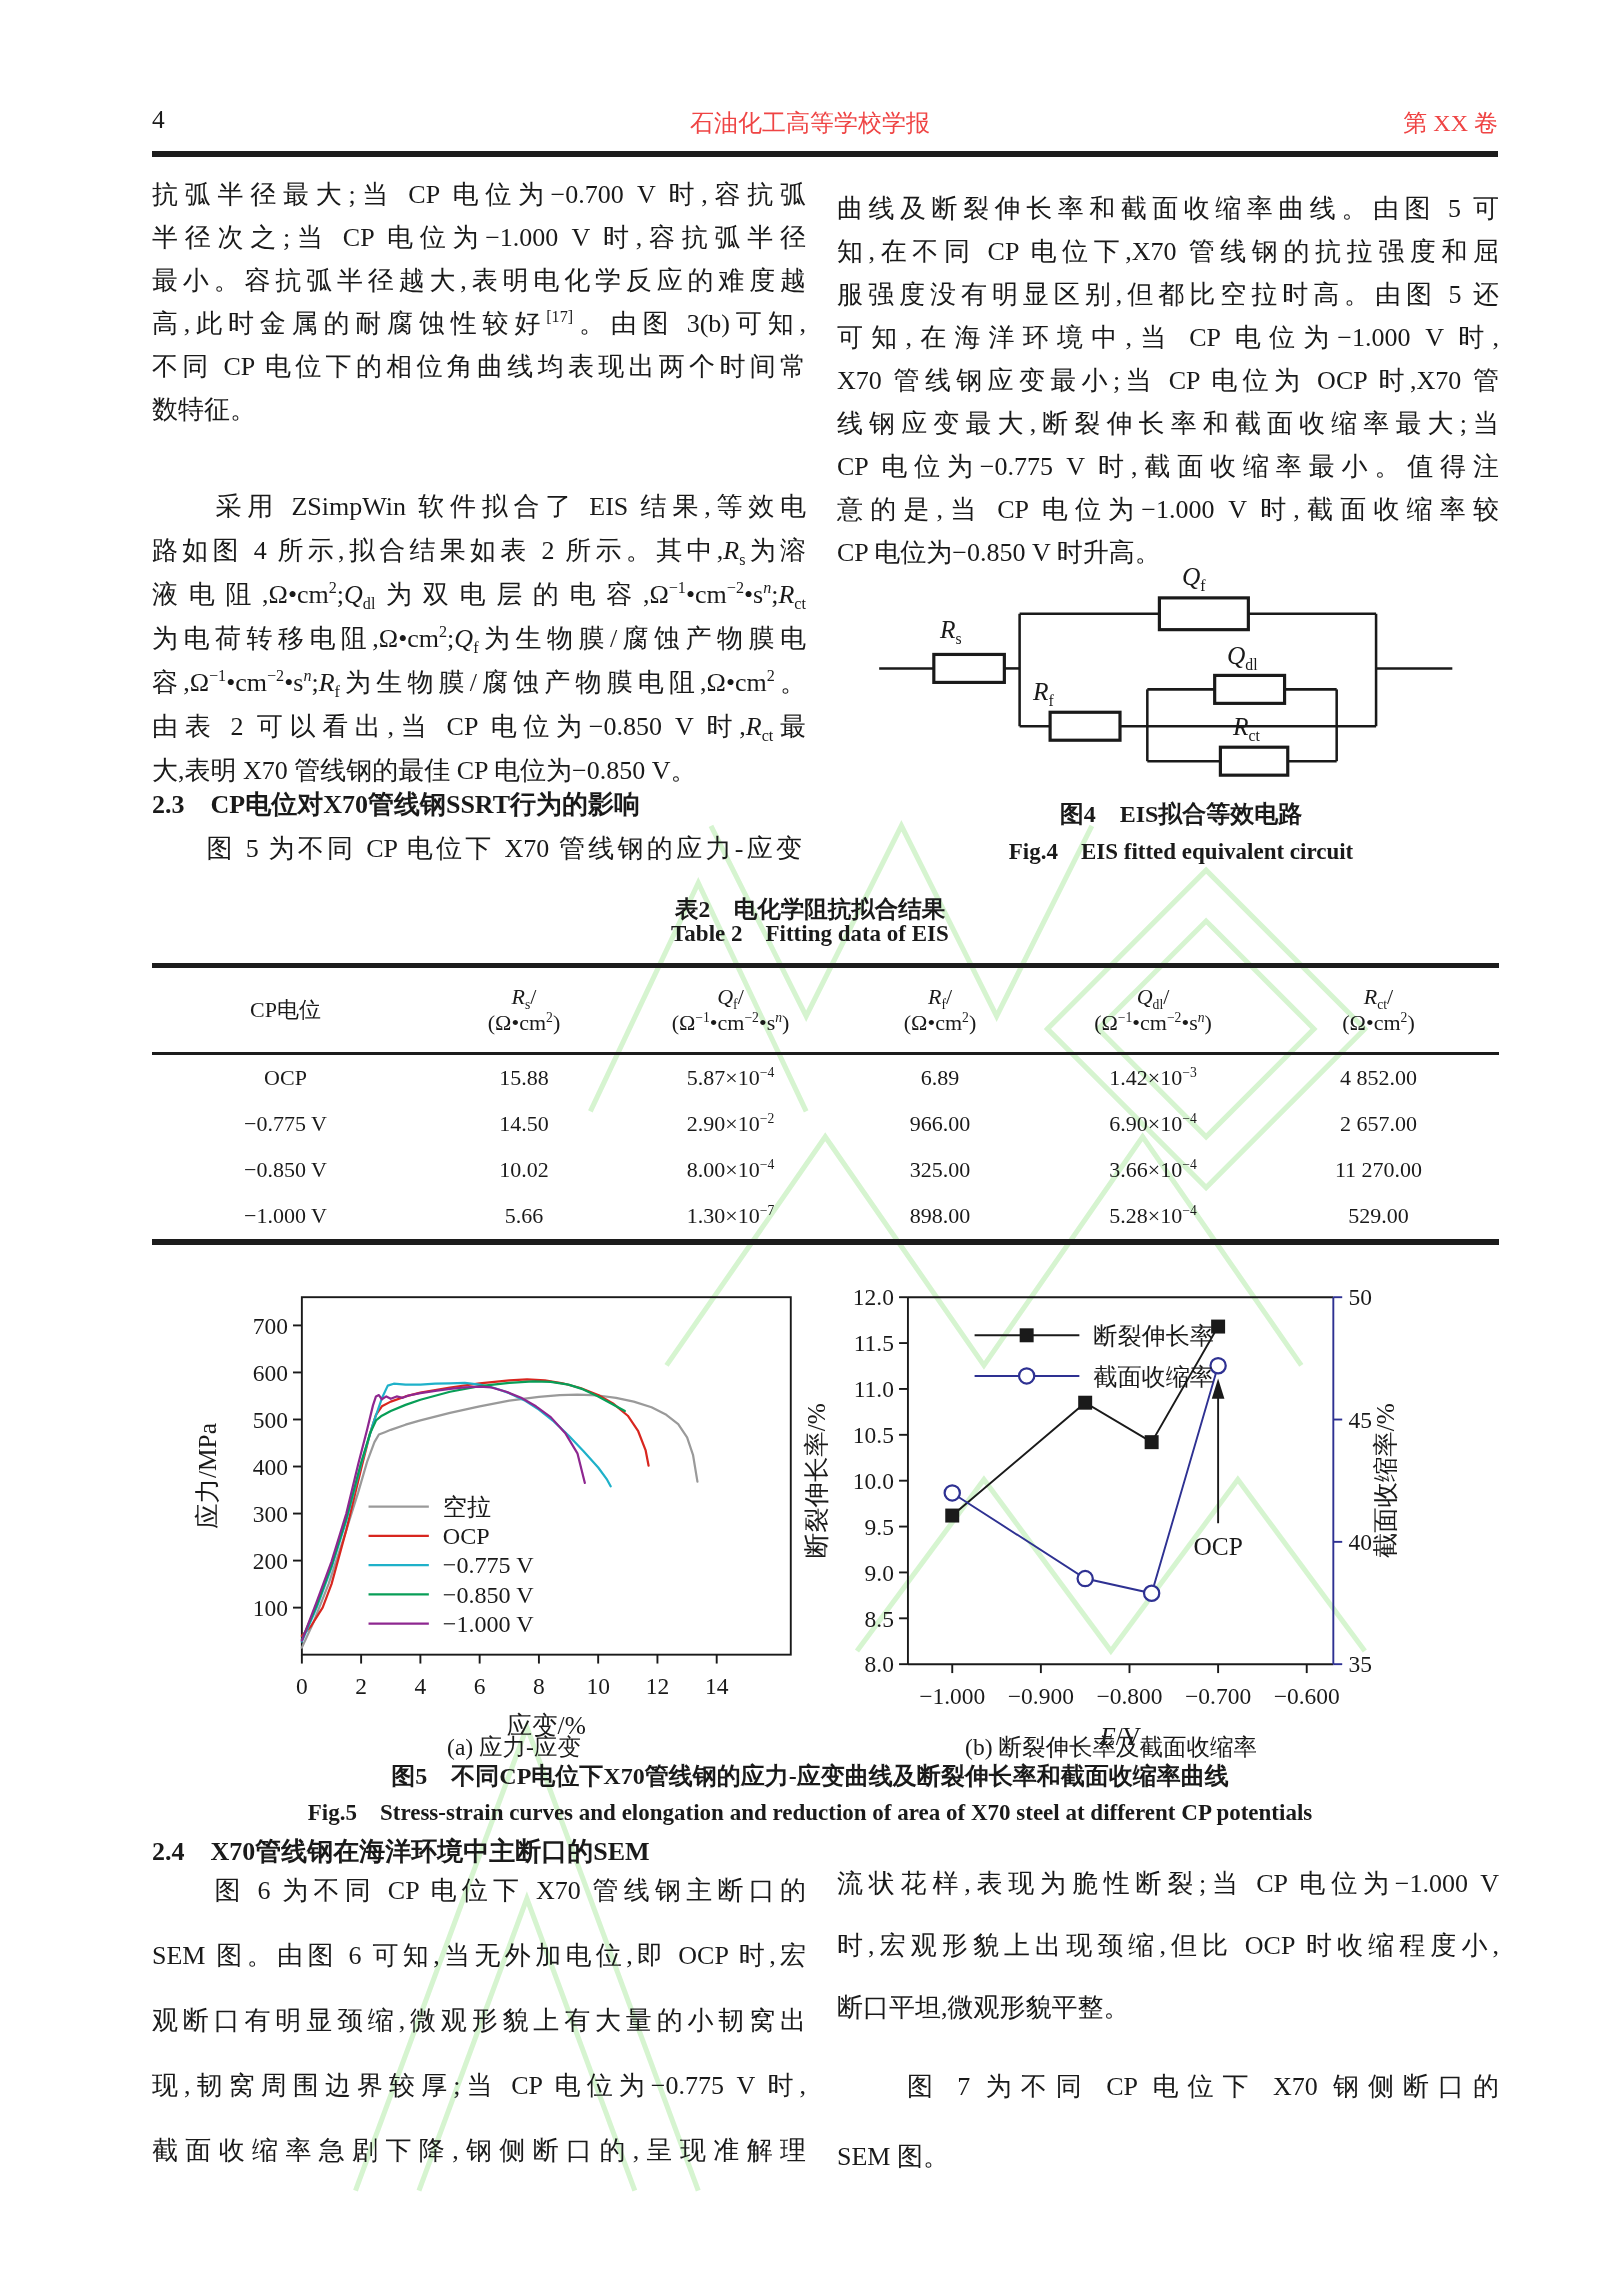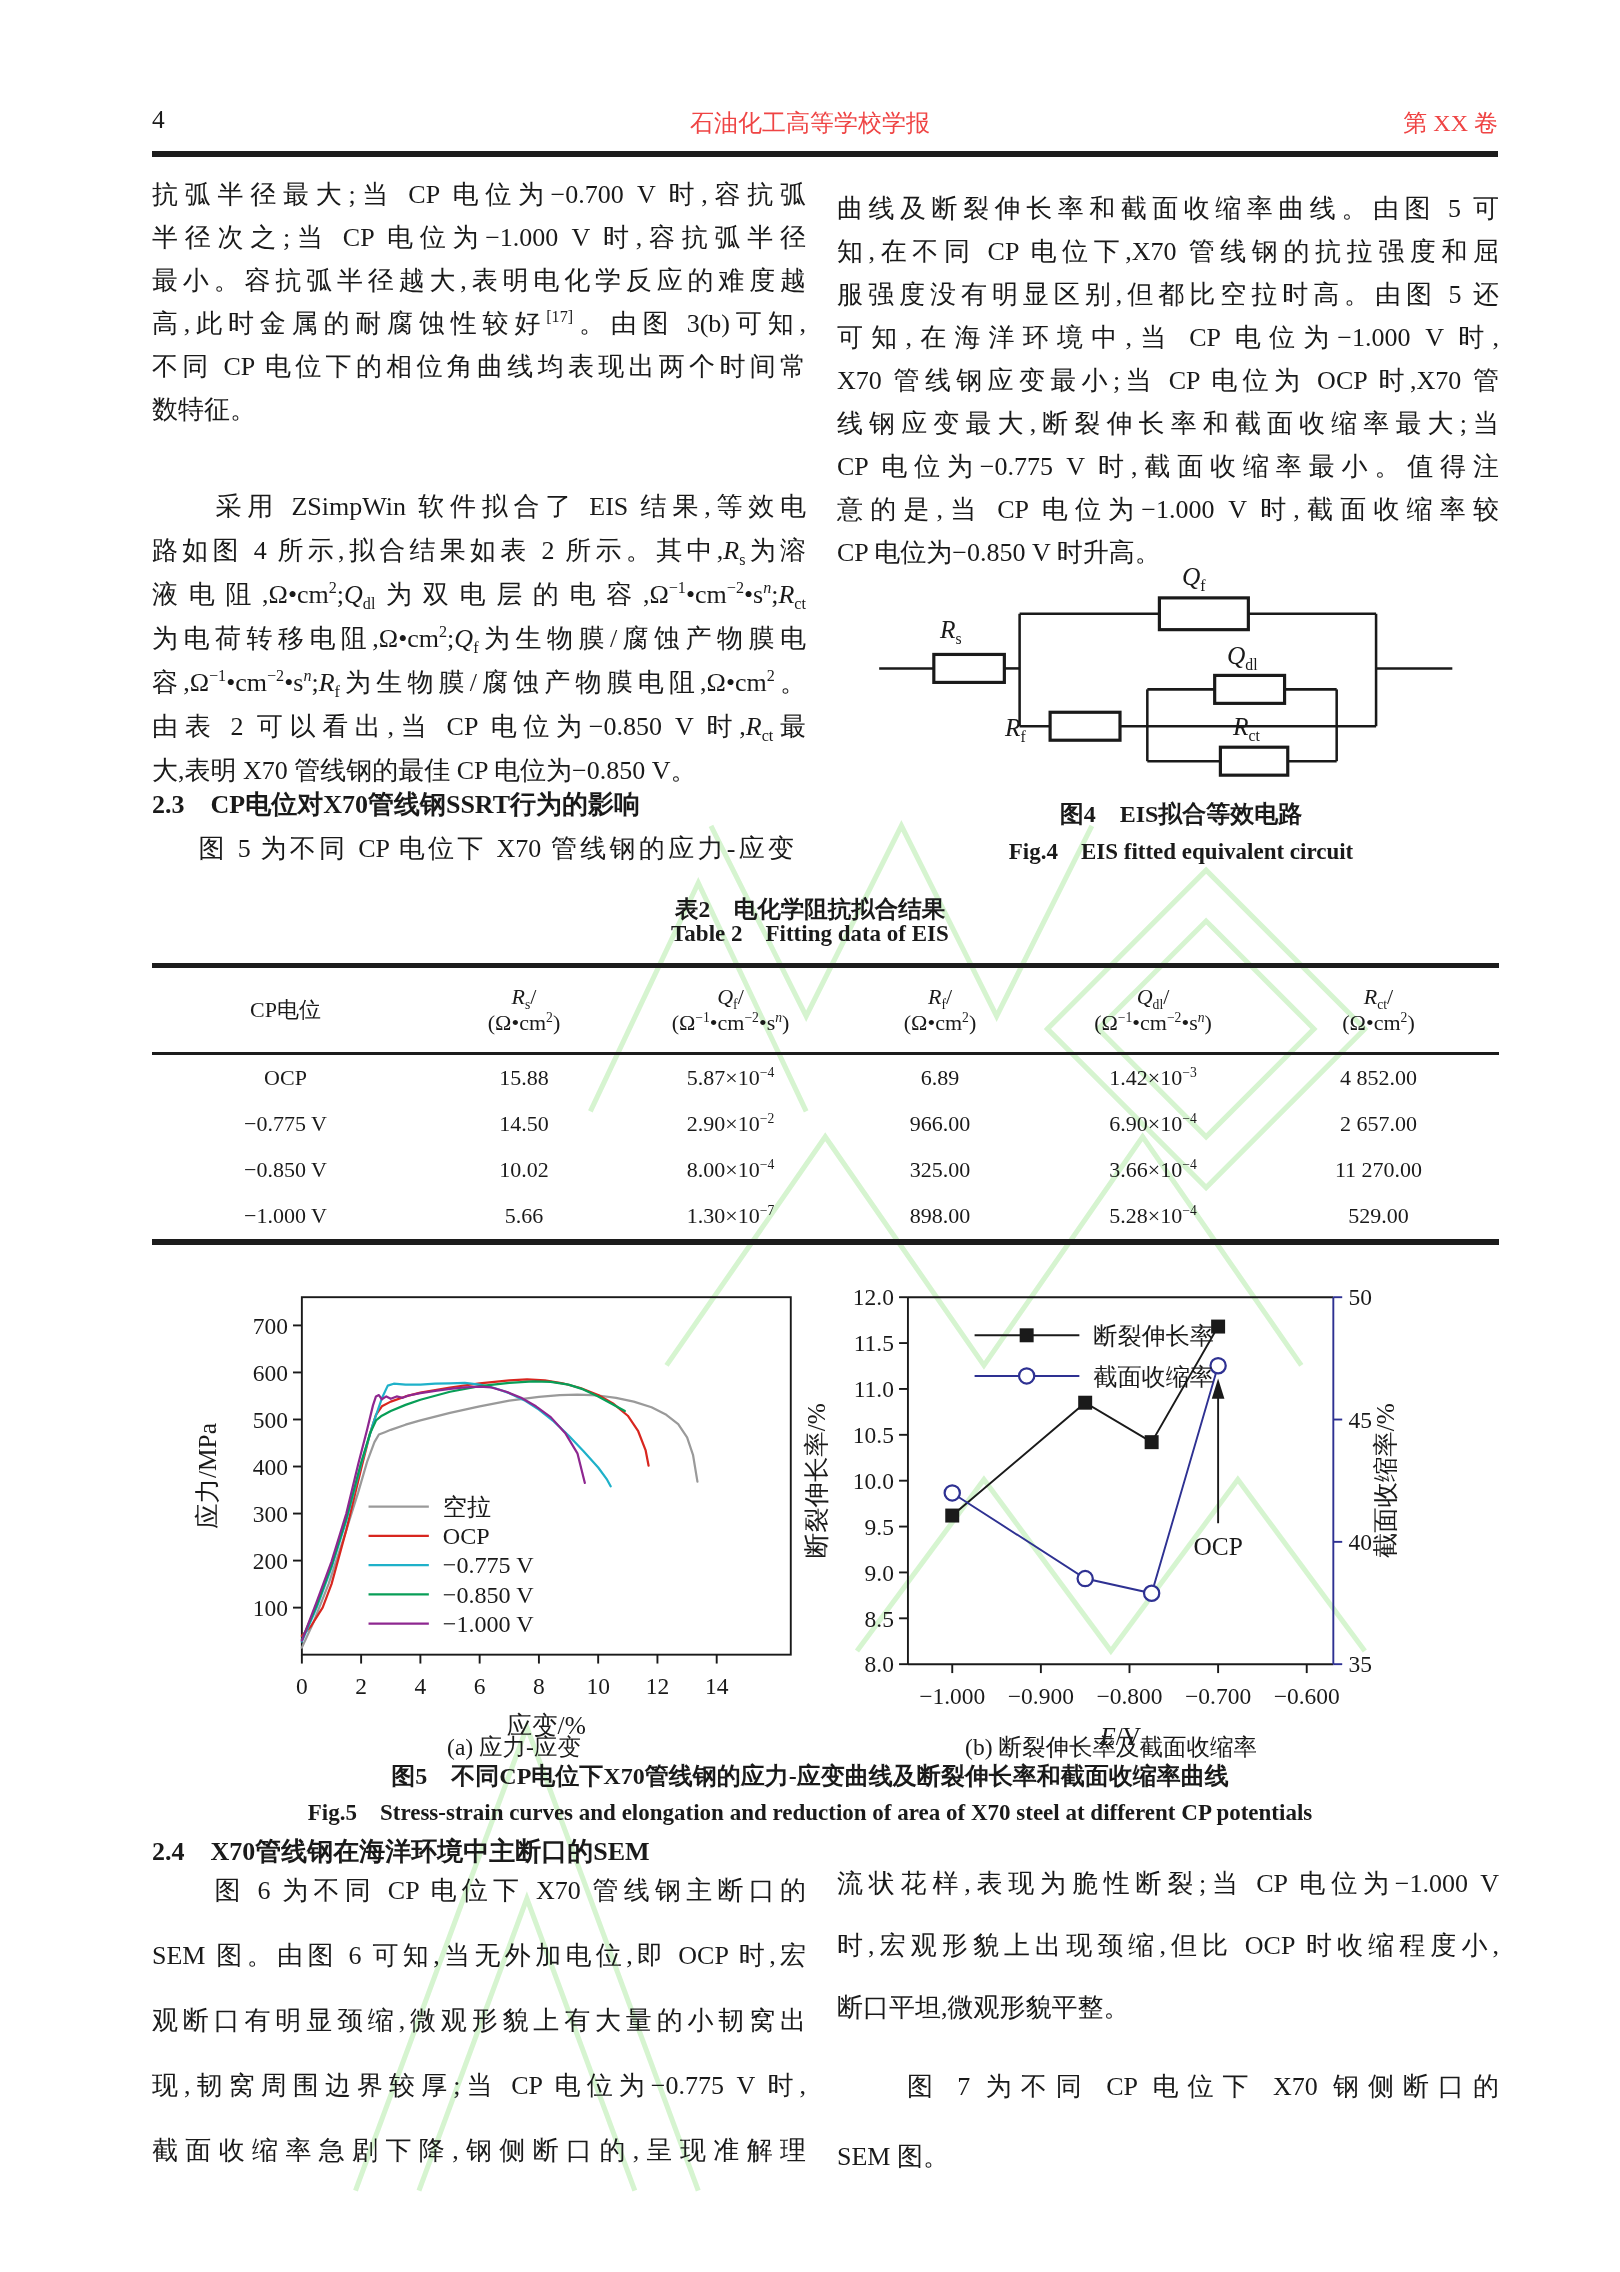--- a/index.html
+++ b/index.html
@@ -58,21 +58,21 @@
   <div class="abs body-text" style="left:152px;top:485px;width:654px;line-height:44px;">
       <div class="tl just">　　采用 ZSimpWin 软件拟合了 EIS 结果,等效电</div>
       <div class="tl just">路如图 4 所示,拟合结果如表 2 所示。其中,<i>R</i><sub>s</sub>为溶</div>
       <div class="tl just">液电阻,Ω•cm<sup>2</sup>;<i>Q</i><sub>dl</sub>为双电层的电容,Ω<sup>−1</sup>•cm<sup>−2</sup>•s<sup><i>n</i></sup>;<i>R</i><sub>ct</sub></div>
       <div class="tl just">为电荷转移电阻,Ω•cm<sup>2</sup>;<i>Q</i><sub>f</sub>为生物膜/腐蚀产物膜电</div>
       <div class="tl just">容,Ω<sup>−1</sup>•cm<sup>−2</sup>•s<sup><i>n</i></sup>;<i>R</i><sub>f</sub>为生物膜/腐蚀产物膜电阻,Ω•cm<sup>2</sup>。</div>
       <div class="tl just">由表 2 可以看出,当 CP 电位为−0.850 V 时,<i>R</i><sub>ct</sub>最</div>
       <div class="tl">大,表明 X70 管线钢的最佳 CP 电位为−0.850 V。</div>
     </div>
   <div class="abs heading" style="left:152px;top:787px;width:654px;">2.3　CP电位对X70管线钢SSRT行为的影响</div>
-  <div class="abs body-text" style="left:140px;top:827px;width:654px;line-height:43px;">
+  <div class="abs body-text" style="left:148px;top:827px;width:654px;line-height:43px;">
       <div class="tl just">　　图 5 为不同 CP 电位下 X70 管线钢的应力-应变</div>
     </div>
 
   <div class="abs body-text" style="left:837px;top:187px;width:662px;line-height:43px;">
       <div class="tl just">曲线及断裂伸长率和截面收缩率曲线。由图 5 可</div>
       <div class="tl just">知,在不同 CP 电位下,X70 管线钢的抗拉强度和屈</div>
       <div class="tl just">服强度没有明显区别,但都比空拉时高。由图 5 还</div>
       <div class="tl just">可知,在海洋环境中,当 CP 电位为−1.000 V 时,</div>
       <div class="tl just">X70 管线钢应变最小;当 CP 电位为 OCP 时,X70 管</div>
       <div class="tl just">线钢应变最大,断裂伸长率和截面收缩率最大;当</div>
@@ -97,21 +97,21 @@
       <rect x="1471" y="1030" width="111" height="44" fill="#ffffff" stroke-width="5"></rect>
       <rect x="1826" y="941" width="140" height="50" fill="#ffffff" stroke-width="5"></rect>
       <rect x="1913" y="1063" width="110" height="44" fill="#ffffff" stroke-width="5"></rect>
       <rect x="1654" y="1121" width="110" height="44" fill="#ffffff" stroke-width="5"></rect>
       <rect x="1922" y="1176" width="106" height="44" fill="#ffffff" stroke-width="5"></rect>
     </g>
   </svg>
   <div class="abs circ-label" style="left:940px;top:615px;"><i>R</i><sub>s</sub></div>
   <div class="abs circ-label" style="left:1182px;top:562px;"><i>Q</i><sub>f</sub></div>
   <div class="abs circ-label" style="left:1227px;top:641px;"><i>Q</i><sub>dl</sub></div>
-  <div class="abs circ-label" style="left:1005px;top:677px;margin-top:36px;"><i>R</i><sub>f</sub></div>
+  <div class="abs circ-label" style="left:1033px;top:677px;"><i>R</i><sub>f</sub></div>
   <div class="abs circ-label" style="left:1233px;top:712px;"><i>R</i><sub>ct</sub></div>
   <div class="abs cap-cn center" style="left:876px;top:798px;width:610px;">图4　EIS拟合等效电路</div>
   <div class="abs cap-en center" style="left:876px;top:836px;width:610px;">Fig.4　EIS fitted equivalent circuit</div>
 
   <div class="abs cap-cn center" style="left:0;top:893px;width:1620px;font-size:23.5px;">表2　电化学阻抗拟合结果</div>
   <div class="abs cap-en center" style="left:0;top:918px;width:1620px;">Table 2　Fitting data of EIS</div>
   <div class="abs" style="left:152px;top:963px;width:1346px;">
     <table class="fit" id="fit-table">
         <colgroup>
           <col style="width: 267px;">

